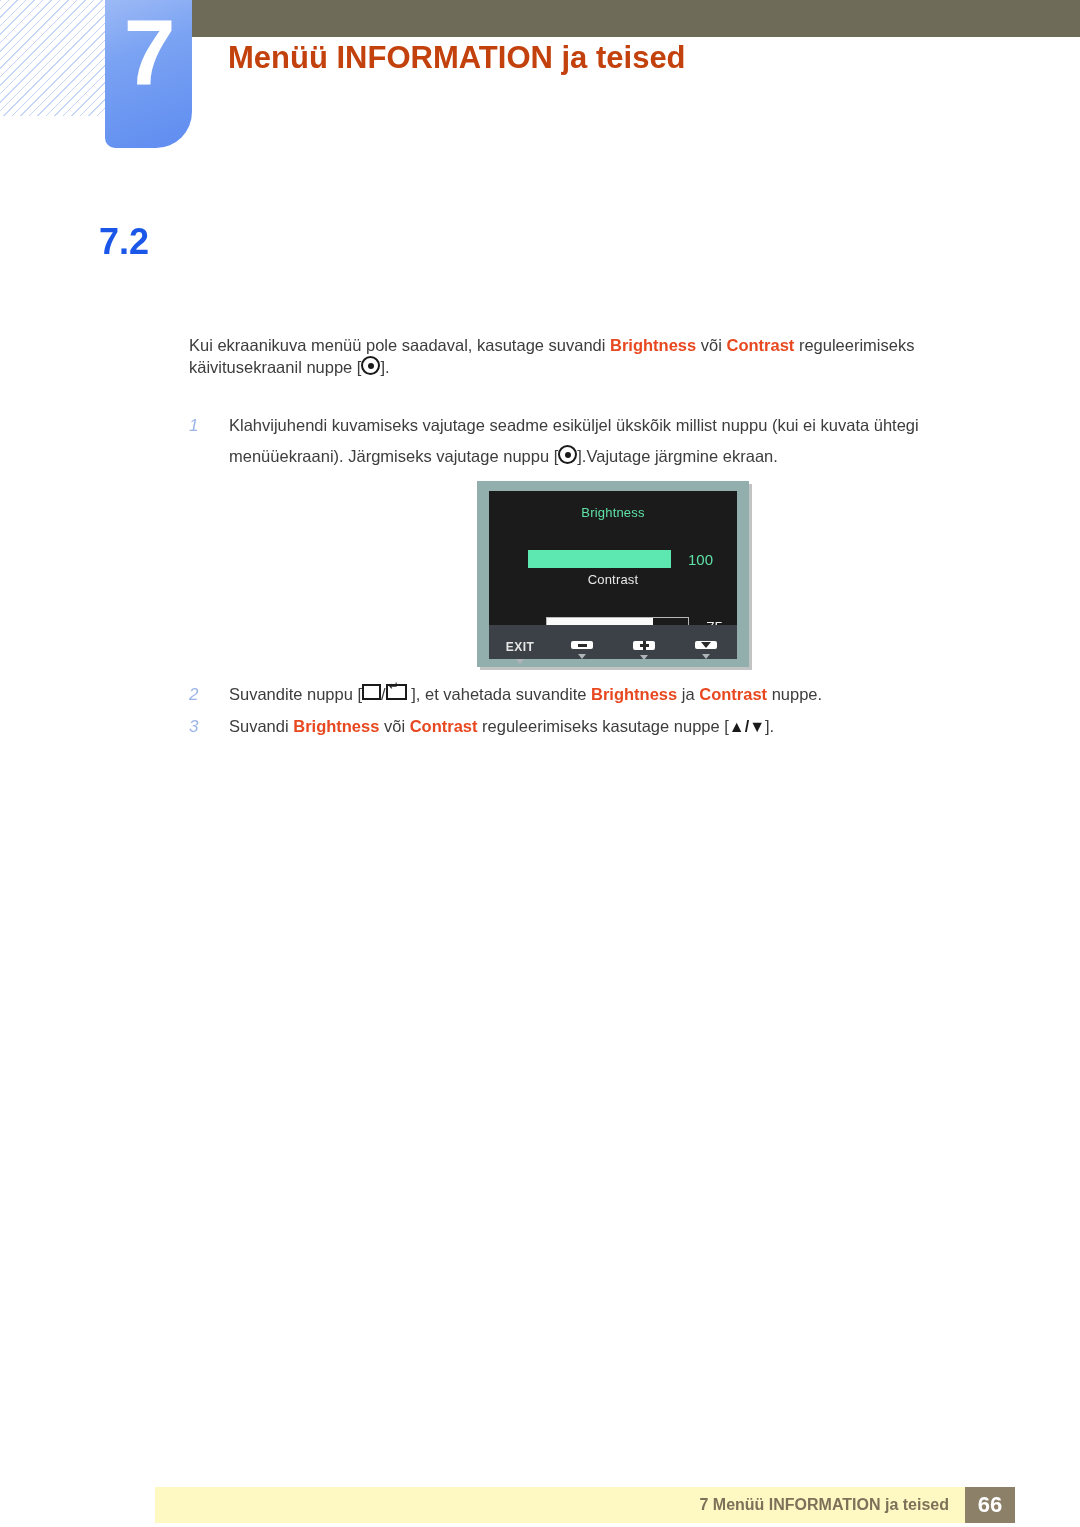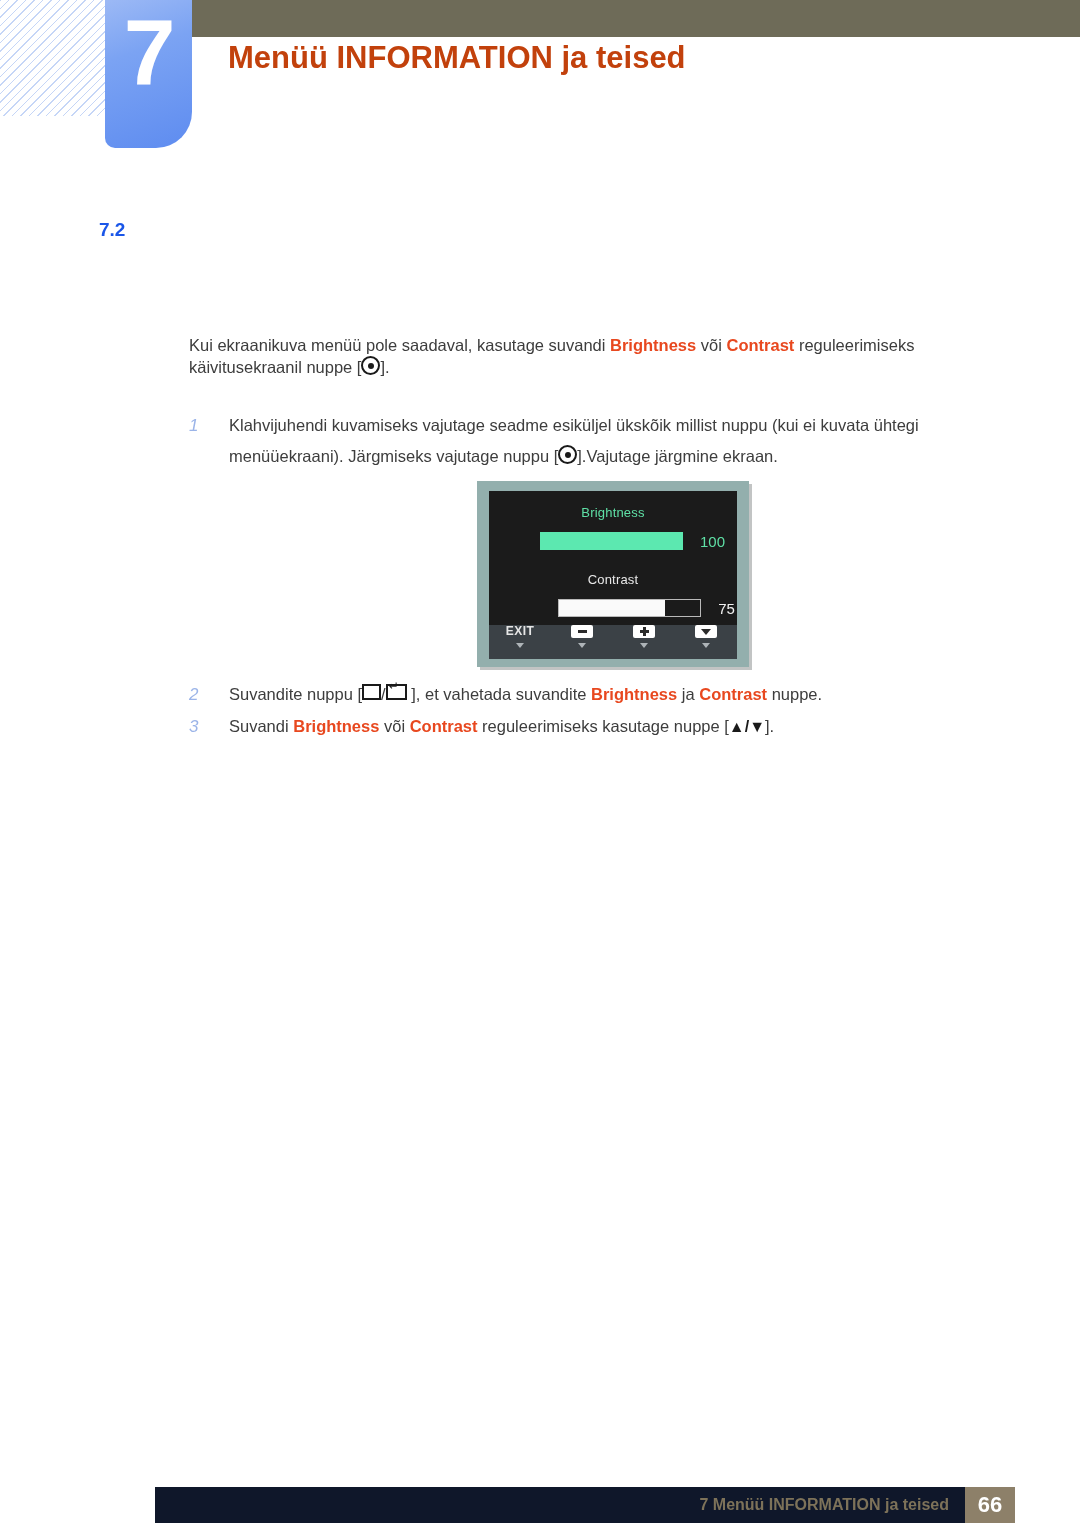--- a/index.html
+++ b/index.html
@@ -77,21 +77,21 @@
     position: absolute;
     left: 99px;
     top: 217px;
     width: 900px;
   }
   .section-row {
     display: flex;
     align-items: flex-start;
   }
   .section-num {
-    font-size: 19px;
+    font-size: 36px;
     font-weight: bold;
     color: #1a56e8;
     width: 93px;
     flex: 0 0 93px;
     line-height: 1.38;
   }
   .section-title {
     font-size: 28px;
     font-weight: bold;
     color: #1a56e8;
@@ -227,24 +227,25 @@
     font-size: 13px;
     letter-spacing: 0.2px;
   }
   .osd-label.green { color: #5fe0a6; }
   .osd-label.white { color: #e8e8e8; }
   #osd-bright-label { top: 14px; }
   #osd-contrast-label { top: 81px; }
 
   .bar-row {
     position: absolute;
-    left: 16px;
+    left: 4px;
     width: 100%;
     display: flex;
     align-items: center;
+    margin-top: 18px;
   }
   #bright-row { top: 41px; }
   #contrast-row { top: 108px; justify-content: center; }
 
   .bar-outer {
     margin-left: 35px;
     width: 143px;
     height: 18px;
     box-sizing: border-box;
     position: relative;
@@ -282,21 +283,21 @@
     background: #3b4146;
     display: flex;
   }
   .osd-btn {
     flex: 1;
     position: relative;
     display: flex;
     flex-direction: column;
     align-items: center;
     justify-content: flex-start;
-    padding-top: 0;
+    padding-top: 16px;
   }
   .osd-btn-exit {
     color: #e6e6e6;
     font-size: 12px;
     font-weight: bold;
     letter-spacing: 0.4px;
     line-height: 13px;
   }
   .icon-box {
     width: 22px;
@@ -343,21 +344,21 @@
     border-top: 5px solid #aeb4b8;
   }
 
   
   .footer-band {
     position: absolute;
     left: 155px;
     top: 1487px;
     width: 860px;
     height: 36px;
-    background: #0f172a;
+    background: #fef9c3;
   }
   .footer-text {
     position: absolute;
     right: 66px;
     top: 0;
     height: 36px;
     line-height: 36px;
     font-size: 16px;
     font-weight: bold;
     color: #7d7259;

